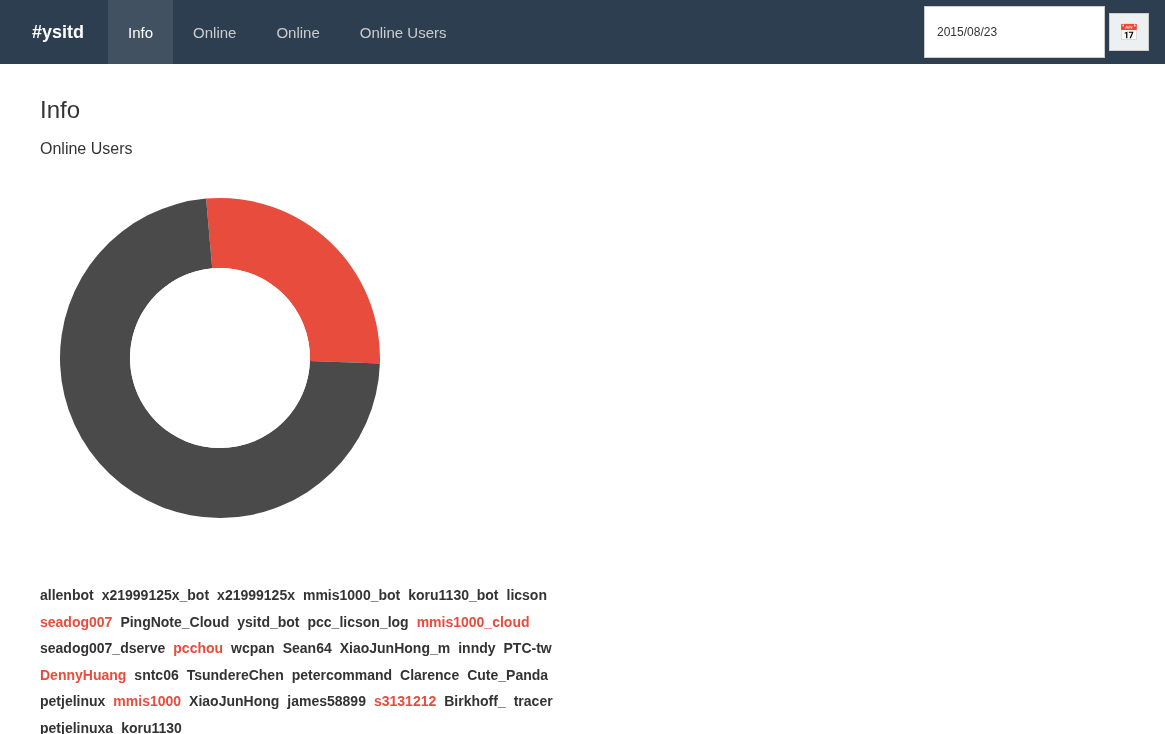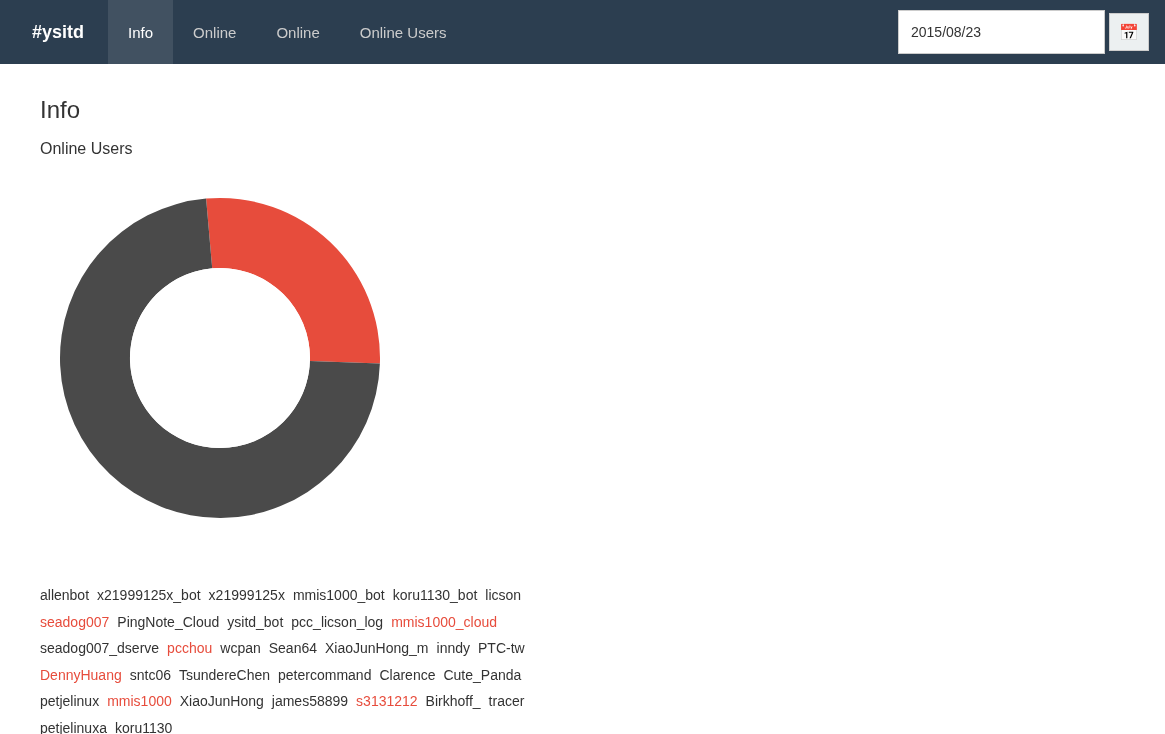--- a/index.html
+++ b/index.html
@@ -32,24 +32,24 @@
       text-decoration: none;
     }
     .nav-item.active { color: #fff; background: rgba(255,255,255,0.1); }
     .navbar-right {
       margin-left: auto;
       display: flex;
       align-items: center;
       gap: 4px;
     }
     .date-input {
-      height: 44px;
+      height: 52px;
       padding: 0 12px;
       border: 1px solid #ccc;
-      font-size: 14px;
+      font-size: 12px;
       background: #fff;
       color: #333;
       min-width: 140px;
     }
     .cal-btn {
       height: 38px;
       width: 40px;
       background: #ecf0f1;
       border: 1px solid #ccc;
       cursor: pointer;
@@ -83,20 +83,21 @@
     }
 
     
     .user-list {
       font-size: 14px;
       line-height: 1.8;
       max-width: 600px;
     }
     .user-list span {
       margin-right: 6px;
+      font-weight: bold;
     }
   </style>
 </head>
 <body>
 
 <nav class="navbar">
   <span class="navbar-brand">#ysitd</span>
   <a class="nav-item active">Info</a>
   <a class="nav-item">Online</a>
   <a class="nav-item">Online</a>

